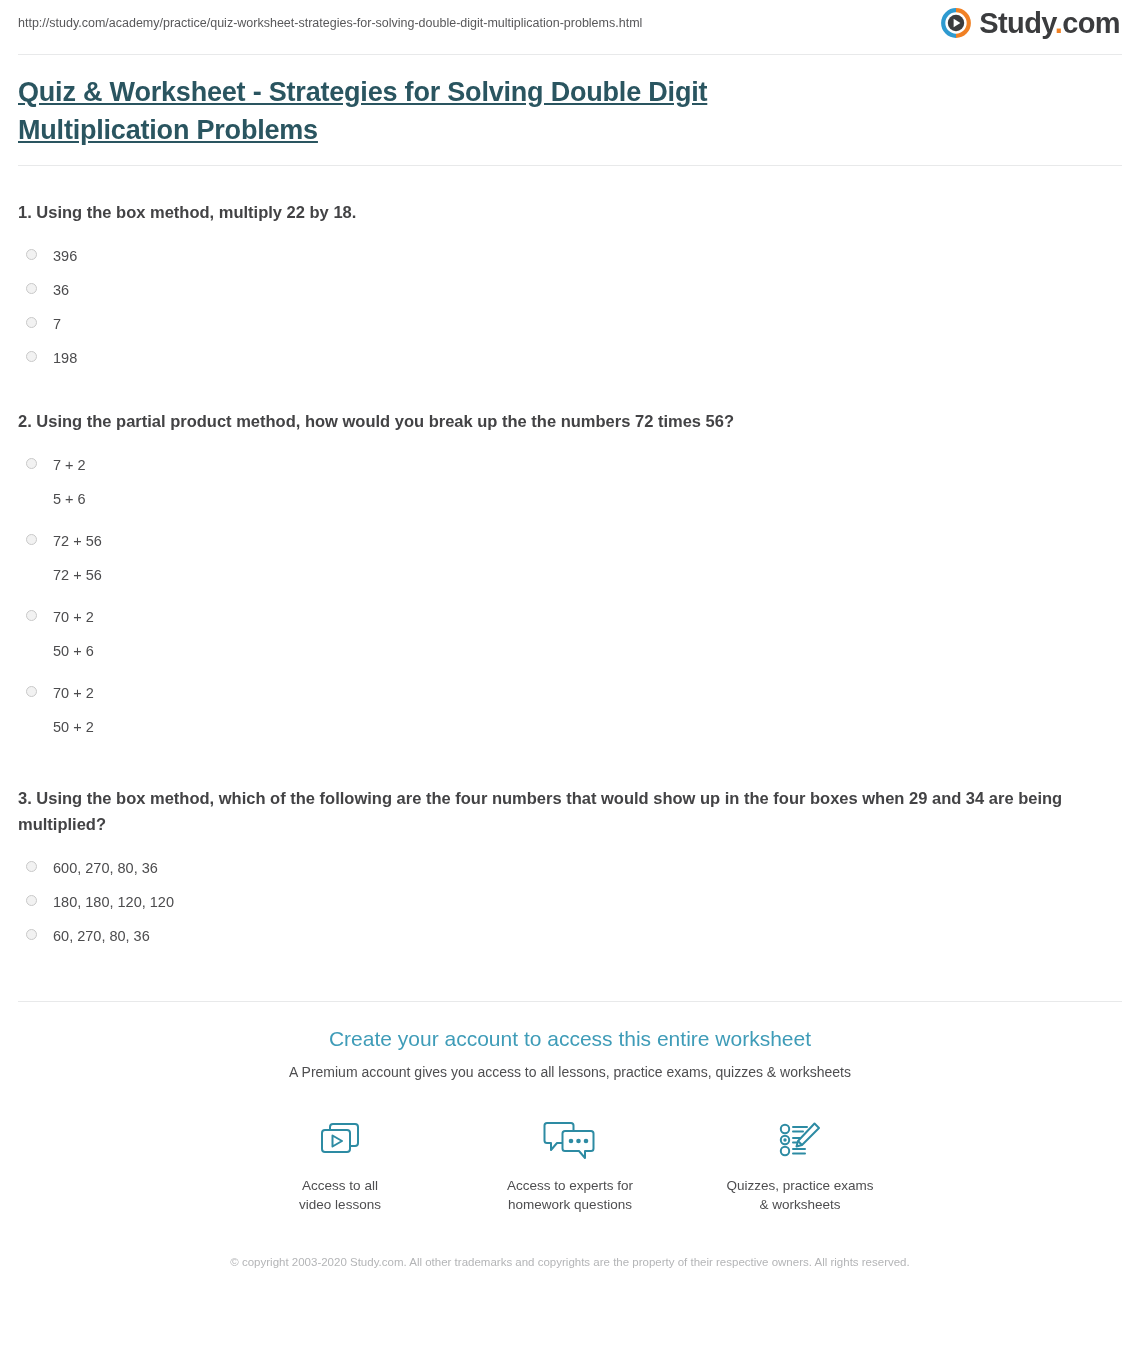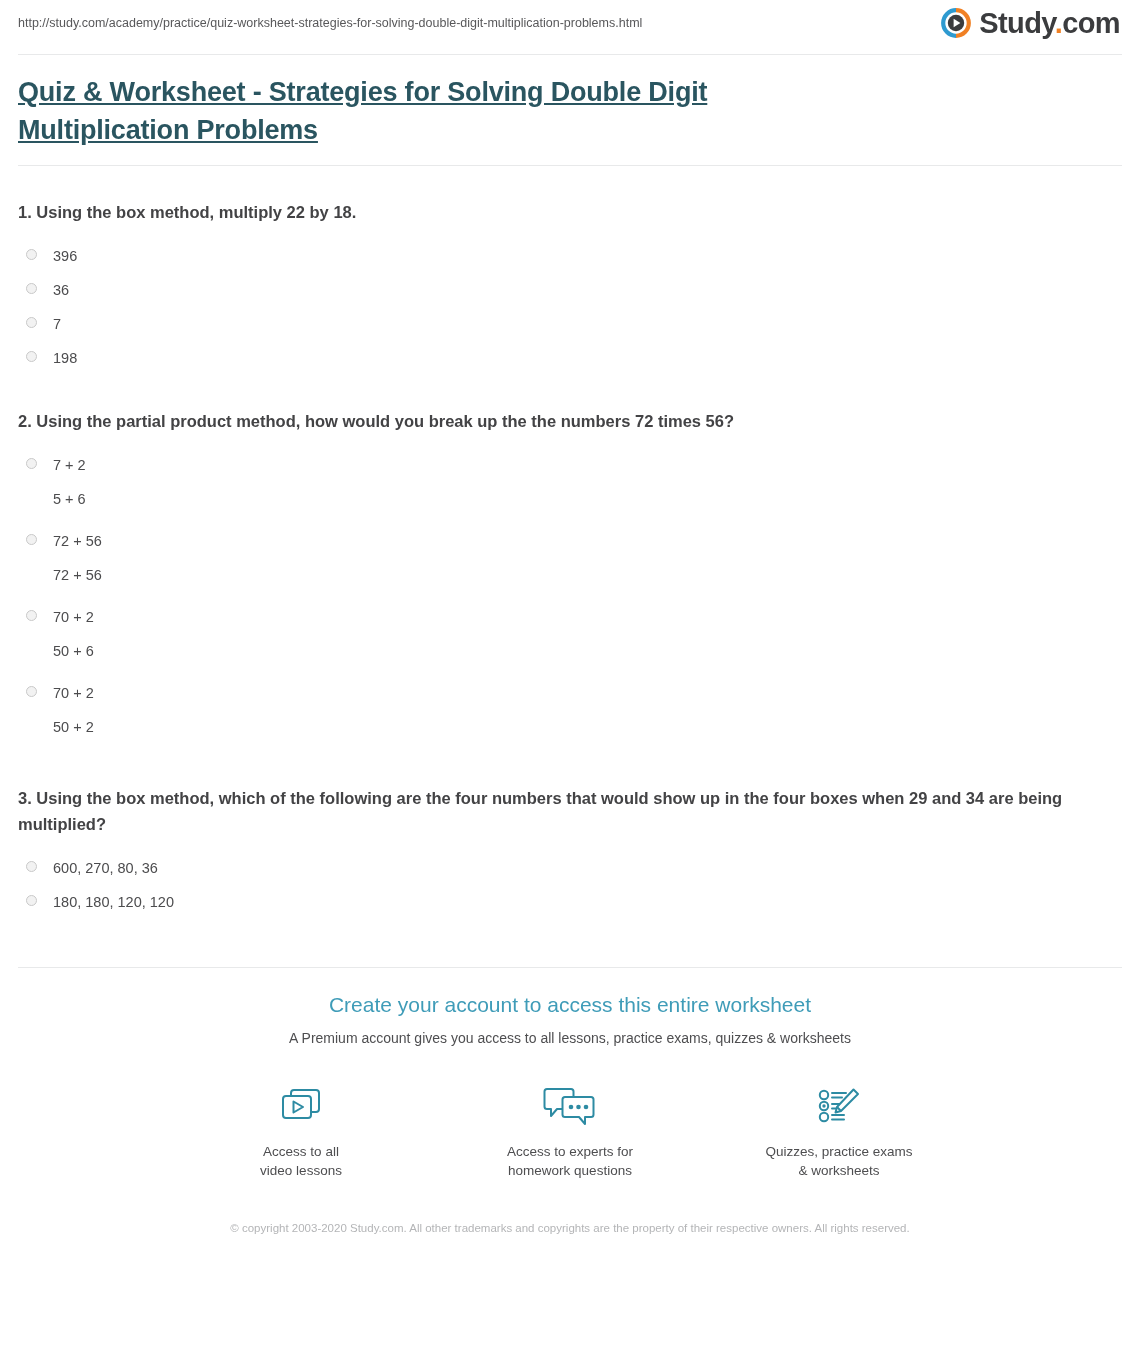--- a/index.html
+++ b/index.html
@@ -94,21 +94,21 @@
   .cta-sub {
     margin-top:8px;
     font-size:14px;
     color:#4e4e50;
     line-height:20px;
   }
   .features {
     margin-top:32px;
     display:flex;
     justify-content:center;
-    gap:119px;
+    gap:80px;
   }
   .feature { width:150px; text-align:center; }
   .feature-icon { height:52px; display:flex; align-items:center; justify-content:center; }
   .feature-label {
     margin-top:10px;
     font-size:13.5px;
     line-height:19px;
     color:#4e4e50;
   }
 
@@ -207,20 +207,24 @@
     <div class="question">
       <div class="q-text">3. Using the box method, which of the following are the four numbers that would show up in the four boxes when 29 and 34 are being multiplied?</div>
       <div class="options">
         <label class="option">
           <span class="radio"></span>
           <span class="opt-text">600, 270, 80, 36</span>
         </label>
         <label class="option">
           <span class="radio"></span>
           <span class="opt-text">180, 180, 120, 120</span>
+        </label>
+        <label class="option">
+          <span class="radio"></span>
+          <span class="opt-text">60, 270, 80, 36</span>
         </label>
       </div>
     </div>
 
   </div>
 
   <div class="cta-rule"></div>
 
   <div class="cta">
     <div class="cta-head">Create your account to access this entire worksheet</div>

